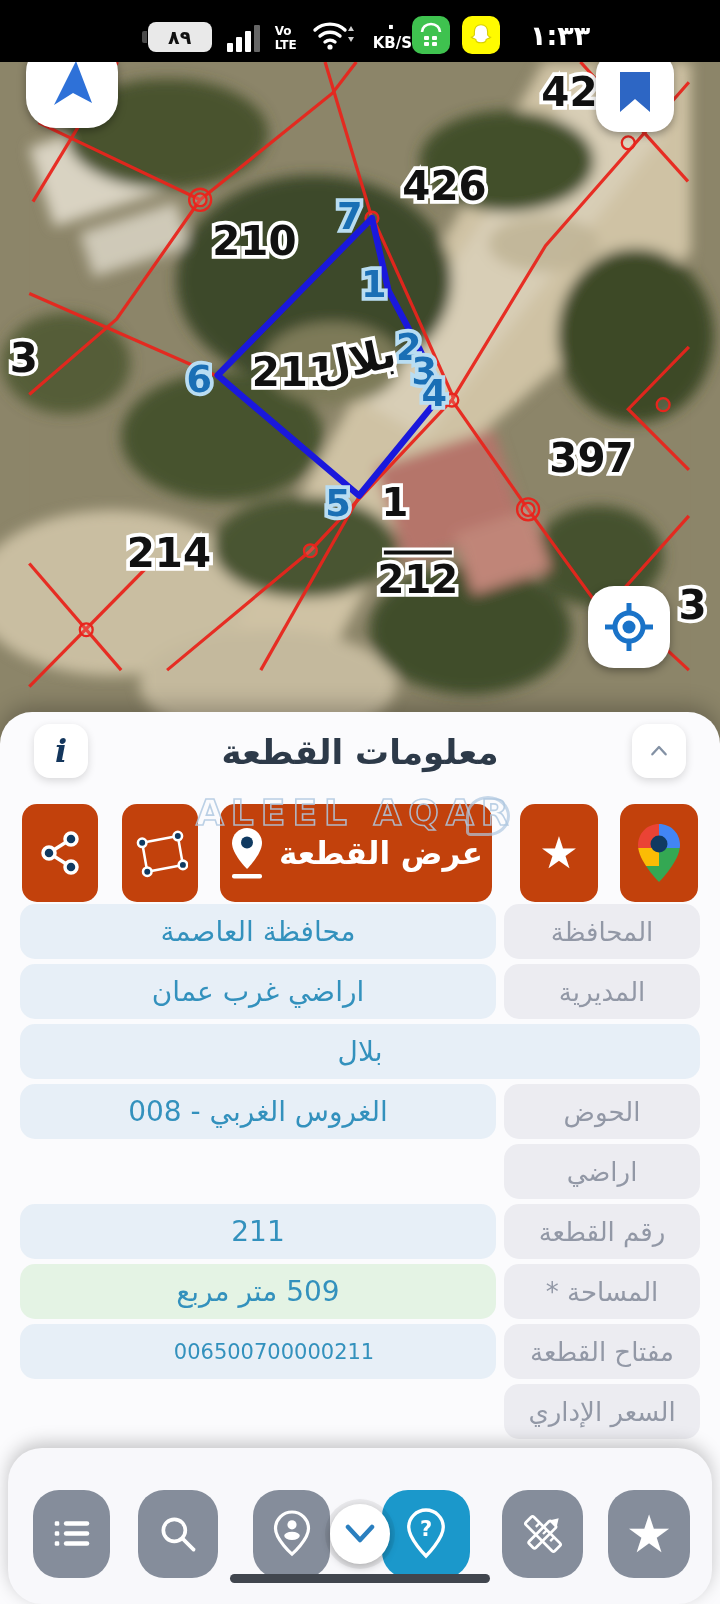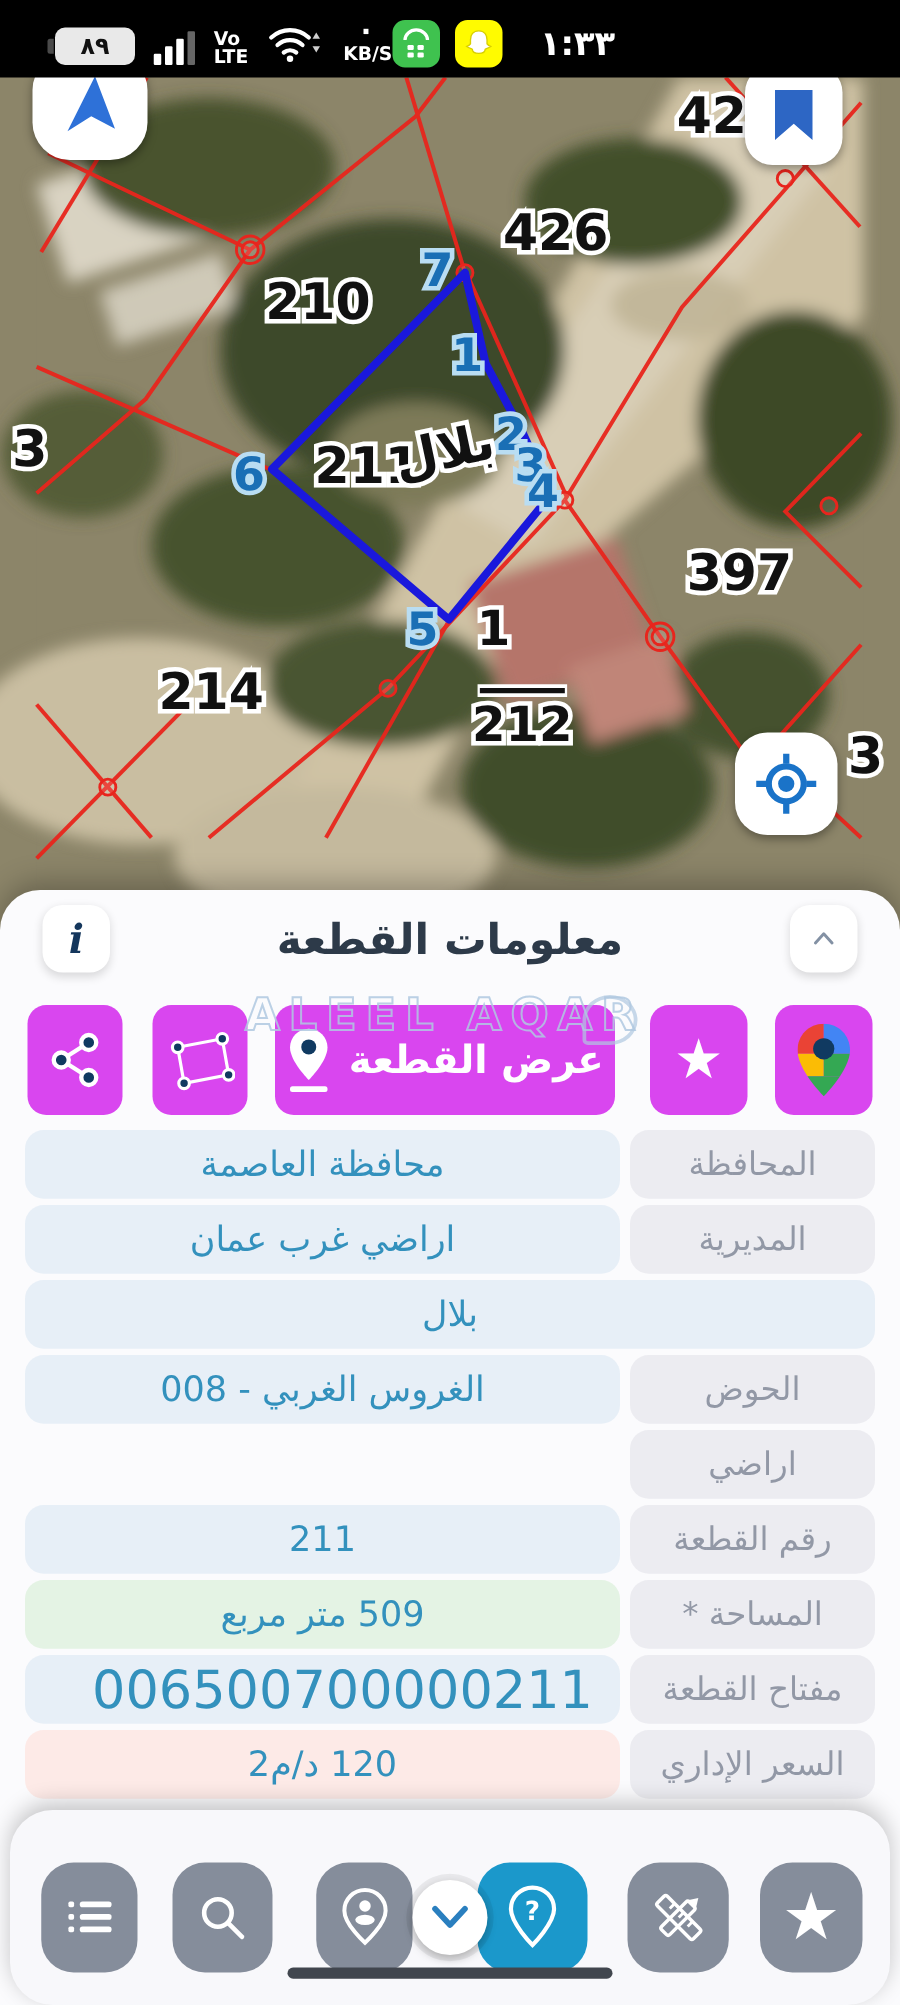--- a/index.html
+++ b/index.html
@@ -4,30 +4,30 @@
 <style>
   * { margin:0; padding:0; box-sizing:border-box; }
   html,body { background:#222; }
   .screen {
     position:relative; width:720px; height:1604px; overflow:hidden;
     background:#8c8569; font-family:"DejaVu Sans", sans-serif;
     margin:0 auto;
   }
   
   .status-bar{position:absolute;top:0;left:0;width:720px;height:62px;background:#000;z-index:40;
-    display:flex;align-items:center;justify-content:flex-start;padding:8px 26px 0 44px;color:#fff;}
+    display:flex;align-items:center;justify-content:center;padding:8px 26px 0 44px;color:#fff;}
   .sb-left{display:flex;align-items:flex-end;gap:15px;}
   .battery{position:relative;width:64px;height:30px;background:#e9e9e9;border-radius:8px;color:#111;
     font-size:19px;font-weight:bold;display:flex;align-items:center;justify-content:center;}
   .battery::before{content:"";position:absolute;left:-6px;top:9px;width:5px;height:12px;background:#4a4a4a;border-radius:2px 0 0 2px;}
   .sigbars{display:flex;align-items:flex-end;gap:3px;height:28px;}
   .sigbars i{display:block;width:6px;background:#fff;border-radius:1px;}
   .sigbars i:nth-child(1){height:9px;} .sigbars i:nth-child(2){height:15px;}
   .sigbars i:nth-child(3){height:21px;} .sigbars i:nth-child(4){height:27px;background:rgba(255,255,255,.4);}
-  .volte{font-size:15px;font-weight:bold;line-height:14px;text-align:left;}
+  .volte{font-size:12px;font-weight:bold;line-height:14px;text-align:left;}
   .kbs{font-size:15px;font-weight:bold;position:relative;margin-left:2px;}
   .kbs::before{content:"·";position:absolute;top:-20px;left:14px;font-size:22px;color:#fff;}
   .sb-right{display:flex;align-items:center;gap:12px;}
   .app-ic{width:38px;height:38px;border-radius:10px;display:flex;align-items:center;justify-content:center;}
   .app-green{background:#3fc24f;}
   .app-snap{background:#fffb00;}
   .sb-time{font-size:27px;font-weight:bold;letter-spacing:1px;margin-left:18px;}
   
   .map{position:absolute;top:62px;left:0;width:720px;height:700px;}
   .map svg{display:block;}
@@ -42,21 +42,21 @@
   .sheet-header{position:relative;height:92px;}
   .hdr-btn{position:absolute;top:12px;width:54px;height:54px;background:#fff;border-radius:16px;
     box-shadow:0 3px 8px rgba(0,0,0,.14);display:flex;align-items:center;justify-content:center;}
   .btn-info{left:34px;}
   .btn-collapse{left:632px;}
   .info-i{font-family:"DejaVu Serif",serif;font-style:italic;font-weight:bold;font-size:32px;color:#14365c;}
   .sheet-title{position:absolute;top:20px;left:0;width:720px;text-align:center;
     font-size:34px;font-weight:600;color:#2d3a49;}
   
   .actions{position:relative;height:96px;}
-  .act-btn{position:absolute;top:0;height:88px;background:#d946ef;border-radius:15px;
+  .act-btn{position:absolute;top:0;height:98px;background:#c2410c;border-radius:15px;
     display:flex;align-items:center;justify-content:center;gap:14px;}
   .act-share{left:22px;width:76px;}
   .act-poly{left:122px;width:76px;}
   .act-view{left:220px;width:272px;}
   .act-star{left:520px;width:78px;}
   .act-gmaps{left:620px;width:78px;}
   .act-view-label{color:#fff;font-size:31px;font-weight:bold;}
   .act-star-glyph{color:#fff;font-size:44px;line-height:1;}
   .watermark{position:absolute;left:196px;top:-12px;font-size:36px;font-weight:bold;letter-spacing:7px;
     color:transparent;-webkit-text-stroke:1.6px rgba(175,200,224,.85);z-index:3;pointer-events:none;}
@@ -64,21 +64,21 @@
     border-radius:50% 50% 50% 10%;z-index:3;pointer-events:none;}
   
   .rows{direction:rtl;padding:4px 20px 0 20px;}
   .row{display:flex;gap:8px;margin-bottom:5px;height:55px;}
   .cell-label{width:196px;background:#ececf1;border-radius:15px;display:flex;align-items:center;justify-content:center;
     color:#9298a6;font-size:26px;}
   .cell-value{flex:1;background:#e7eff7;border-radius:15px;display:flex;align-items:center;justify-content:center;
     color:#3391bd;font-size:28px;}
   .row.green .cell-value{background:#e4f3e4;}
   .row.pink .cell-value{background:#fdeae7;}
-  .row.key .cell-value{font-size:42px;padding-left:32px;}
+  .row.key .cell-value{font-size:21px;padding-left:32px;}
   
   .navbar{position:absolute;left:8px;top:1448px;width:704px;height:156px;background:#f8f8fb;
     border-radius:34px;box-shadow:0 -5px 18px rgba(0,0,0,.22);z-index:20;}
   .nav-btn{position:absolute;top:42px;height:88px;background:#858d9b;border-radius:26px;
     display:flex;align-items:center;justify-content:center;}
   .nav-list{left:25px;width:77px;}
   .nav-search{left:130px;width:80px;}
   .nav-person{left:245px;width:77px;}
   .nav-question{left:374px;width:88px;background:#1b98cb;}
   .nav-tools{left:494px;width:81px;}
@@ -348,21 +348,20 @@
       <div class="row green">
         <div class="cell-label">المساحة *</div>
         <div class="cell-value">509 متر مربع</div>
       </div>
       <div class="row key">
         <div class="cell-label">مفتاح القطعة</div>
         <div class="cell-value">006500700000211</div>
       </div>
       <div class="row pink">
         <div class="cell-label">السعر الإداري</div>
-        <div class="cell-value">120 د/م2</div>
       </div>
     </div>
   </div>
 
   <div class="navbar">
     <div class="nav-btn nav-list">
       <svg width="44" height="40" viewBox="0 0 48 44">
         <rect x="5" y="8" width="5" height="5" rx="1.5" fill="#fff"></rect>
           <rect x="15" y="8" width="28" height="5" rx="2.5" fill="#fff"></rect>
         <rect x="5" y="19" width="5" height="5" rx="1.5" fill="#fff"></rect>

